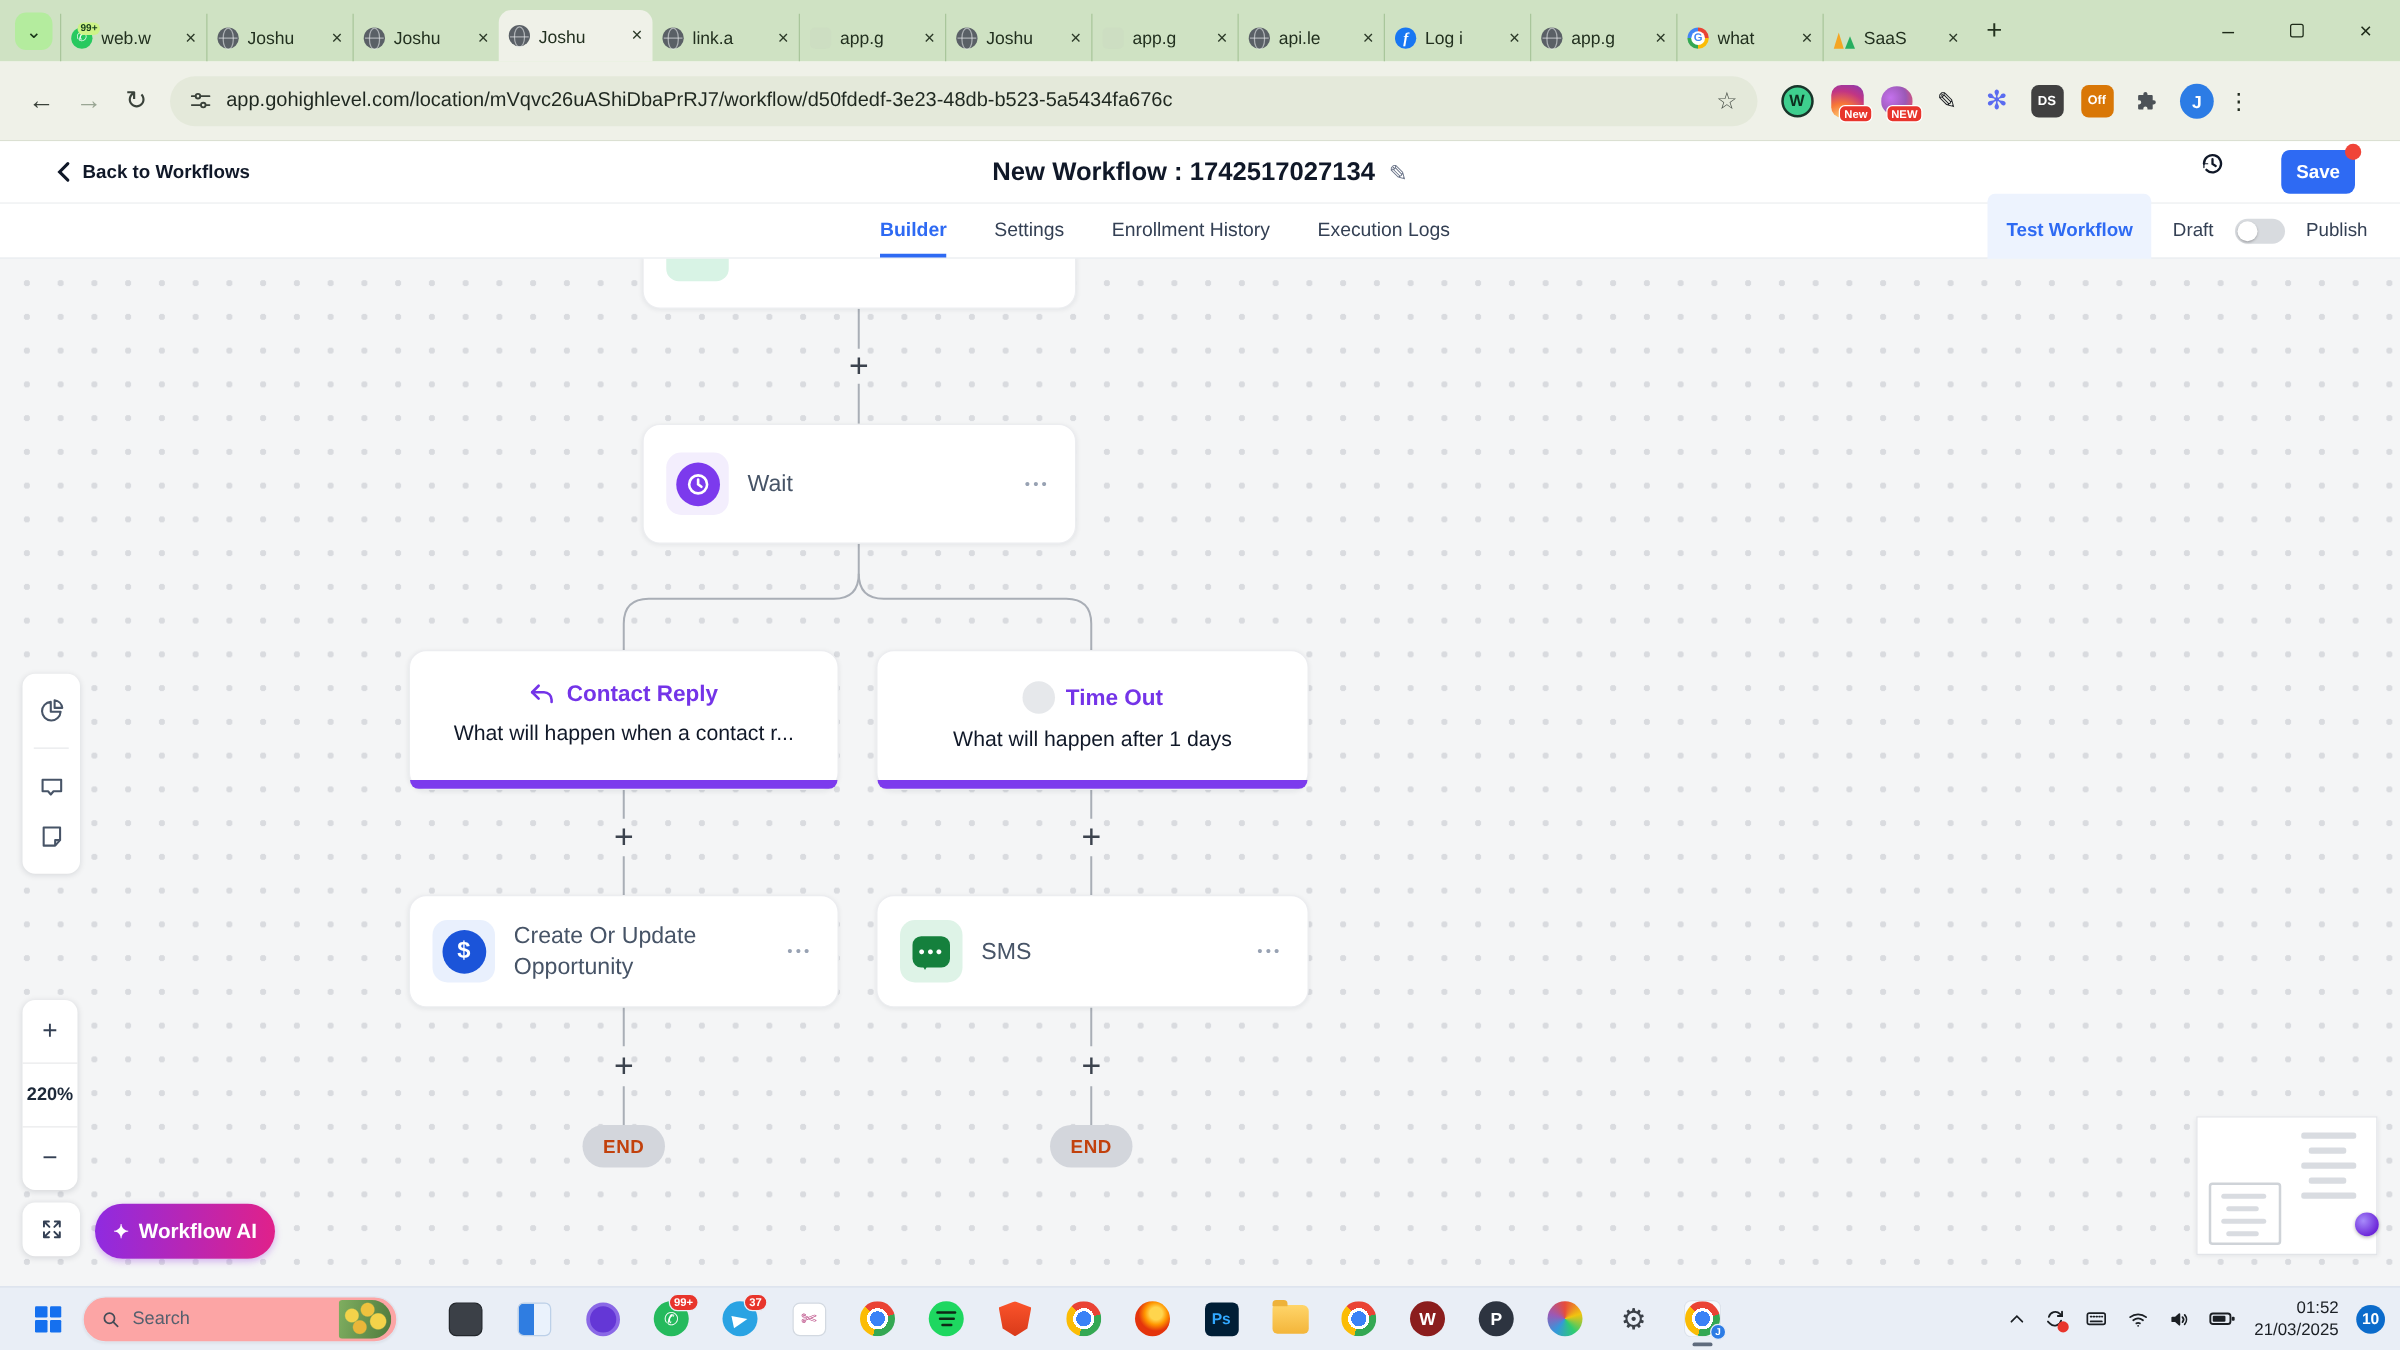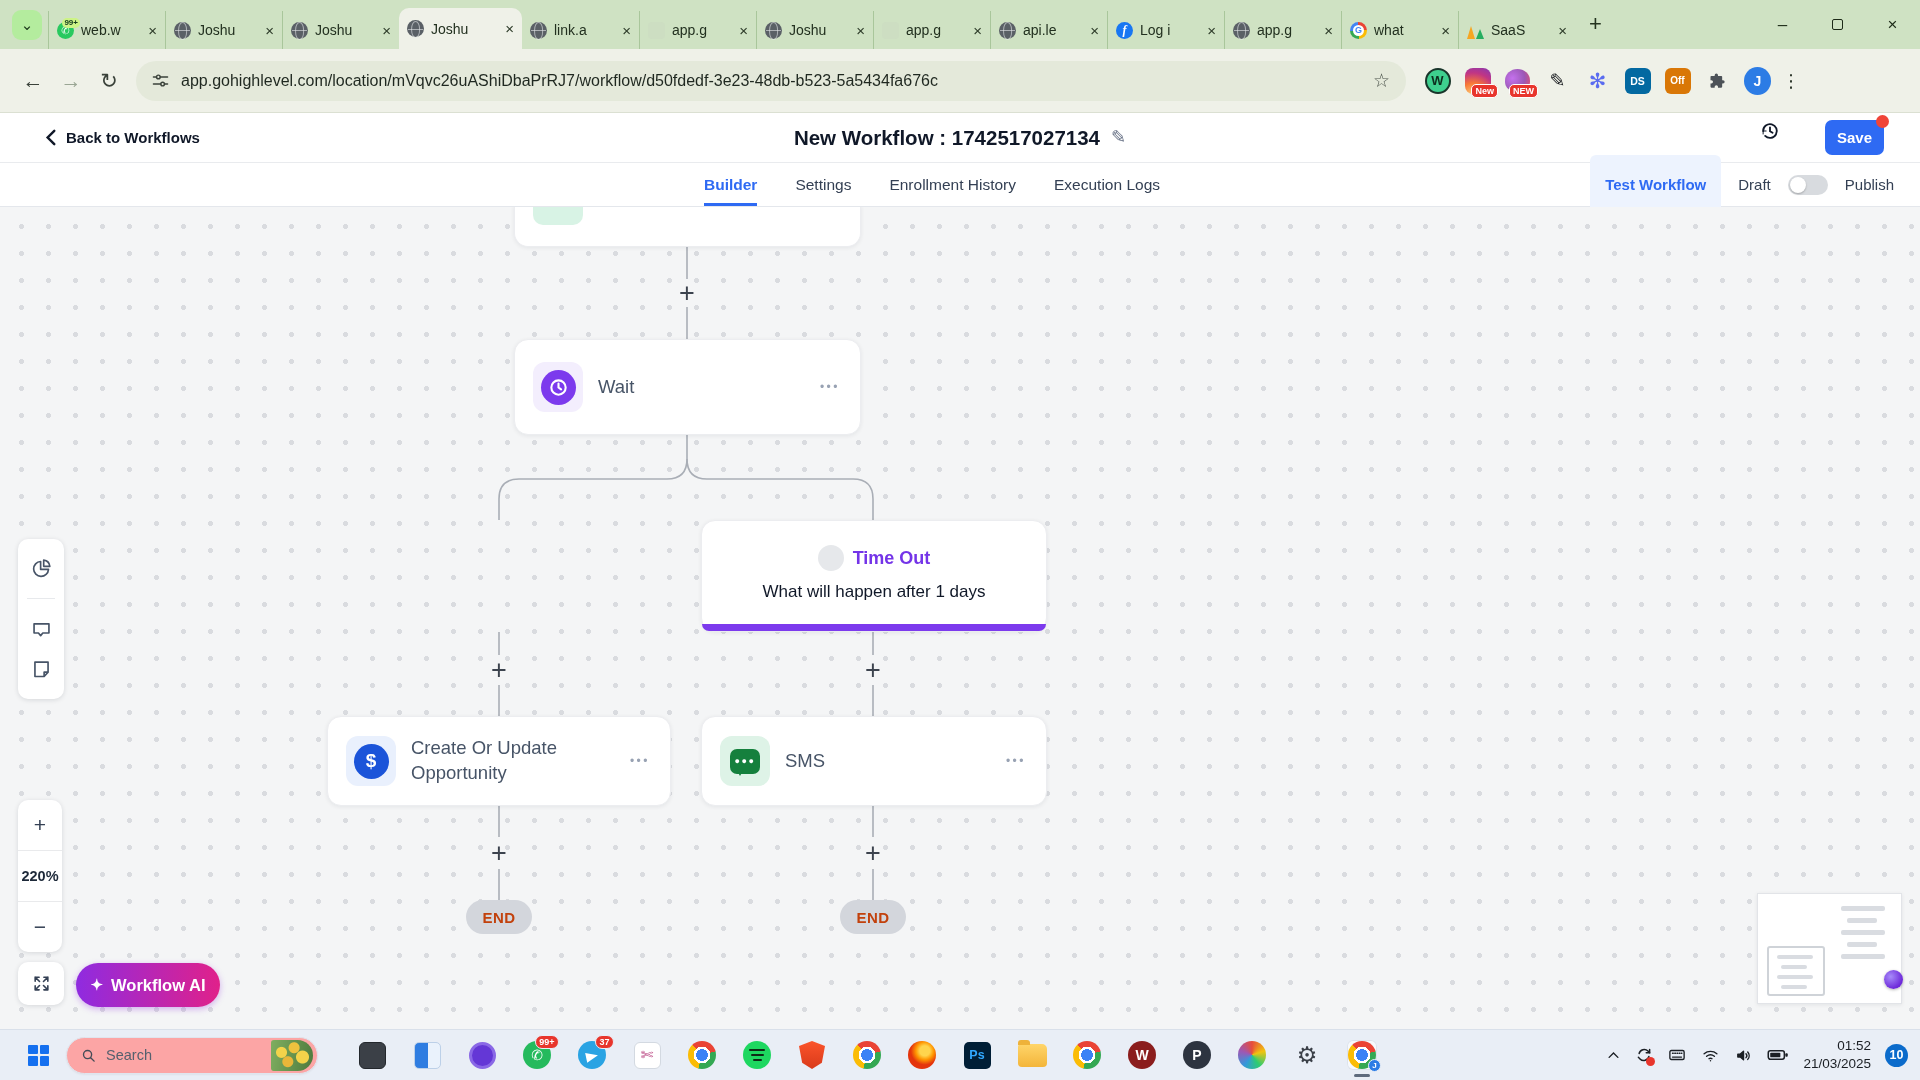--- a/index.html
+++ b/index.html
@@ -55,32 +55,32 @@
   .ext-row { display: flex; align-items: center; gap: 13px; margin-left: 18px; }
   .ext { width: 27px; height: 27px; position: relative; display: flex; align-items: center; justify-content: center; cursor: pointer; }
   .ext .red-badge { position: absolute; bottom: -4px; right: -7px; background: #e8352c; color: #fff;
     font-size: 9px; font-weight: 700; border-radius: 5px; padding: 1.5px 3px; line-height: 1; border: 1px solid #fff; }
   .ext-w { background: #3ecf8e; border-radius: 50%; width: 26px; height: 26px; border: 2px solid #19352a;
     color: #0d2f1f; font-weight: 700; font-size: 13px; display: flex; align-items: center; justify-content: center; }
   .ext-insta { background: radial-gradient(circle at 30% 110%,#ffdc80,#f77737 40%,#c13584 70%,#833ab4); border-radius: 8px; width: 26px; height: 26px; }
   .ext-brain { background: radial-gradient(circle at 30% 40%,#c471ed,#9b59b6 55%,#f64f59); border-radius: 50% 50% 45% 45%; width: 25px; height: 23px; }
   .ext-pen { font-size: 19px; color: #15181c; transform: rotate(0deg); }
   .ext-flower { font-size: 21px; color: #5a6cf0; }
-  .ext-ds { background: #0369a1; border-radius: 6px; color: #fff; font-size: 10.5px; font-weight: 700; width: 26px; height: 26px; }
+  .ext-ds { background: #404040; border-radius: 6px; color: #fff; font-size: 10.5px; font-weight: 700; width: 26px; height: 26px; }
   .ext-off { background: #d97706; border-radius: 6px; color: #fff; font-size: 10px; font-weight: 700; width: 26px; height: 26px; }
   .ext-puzzle { color: #4c5257; }
   .ext-avatar { background: #2c7ce5; border-radius: 50%; color: #fff; font-size: 14px; font-weight: 700; width: 28px; height: 28px; }
   .ext-kebab { font-size: 18px; color: #222c20; width: 14px; }
 
   
   .app-header { height: 50px; background: #fff; border-bottom: 1px solid #e9ebee; position: relative;
     display: flex; align-items: center; }
   .back-group { display: flex; align-items: center; gap: 9px; margin-left: 44px; cursor: pointer; }
   .back-group span { font-size: 15px; font-weight: 600; color: #101828; }
-  .wf-title-wrap { position: absolute; left: 50%; transform: translateX(-50%); display: flex; align-items: flex-start; gap: 11px; }
+  .wf-title-wrap { position: absolute; left: 50%; transform: translateX(-50%); display: flex; align-items: flex-end; gap: 11px; }
   .wf-title { font-size: 20.5px; font-weight: 700; color: #101828; }
   .wf-edit { font-size: 18px; color: #667085; cursor: pointer; }
   .header-right { position: absolute; right: 36px; display: flex; gap: 44px; }
   .history-btn { cursor: pointer; }
   .save-btn { position: relative; background: #2e6af3; color: #fff; border: none; border-radius: 7px;
     width: 59px; height: 35px; font-size: 15px; font-weight: 700; font-family: inherit; cursor: pointer; }
   .save-dot { position: absolute; top: -5px; right: -5px; width: 13px; height: 13px; border-radius: 50%; background: #f04438; }
 
   
   .builder-nav { height: 44px; background: #fff; border-bottom: 1px solid #e4e7ec; position: relative; display: flex; justify-content: center; }
@@ -425,20 +425,31 @@
         <svg width="21" height="21" viewBox="0 0 24 24" fill="none" stroke="#fff" stroke-width="2.4" stroke-linecap="round">
             <circle cx="12" cy="12" r="8.2"></circle>
             <path d="M12 7.5V12l3 2.2"></path>
           </svg>
       </div>
     </div>
     <span class="node-label">Wait</span>
     <span class="kebab">•••</span>
   </div>
 
+  <div class="node-card branch-card cr-card">
+    <div class="branch-title">
+      <svg width="21" height="19" viewBox="0 0 24 22" fill="none" stroke="#7434e8" stroke-width="2.4" stroke-linecap="round" stroke-linejoin="round">
+          <path d="M9 3 3 9l6 6"></path>
+          <path d="M3 9h11a7 7 0 0 1 7 7v2"></path>
+        </svg>
+      <span>Contact Reply</span>
+    </div>
+    <div class="branch-sub">What will happen when a contact r...</div>
+    <div class="branch-bar"></div>
+  </div>
 
   <div class="node-card branch-card to-card">
     <div class="branch-title">
       <span class="gray-circle"></span>
       <span>Time Out</span>
     </div>
     <div class="branch-sub">What will happen after 1 days</div>
     <div class="branch-bar"></div>
   </div>
 

